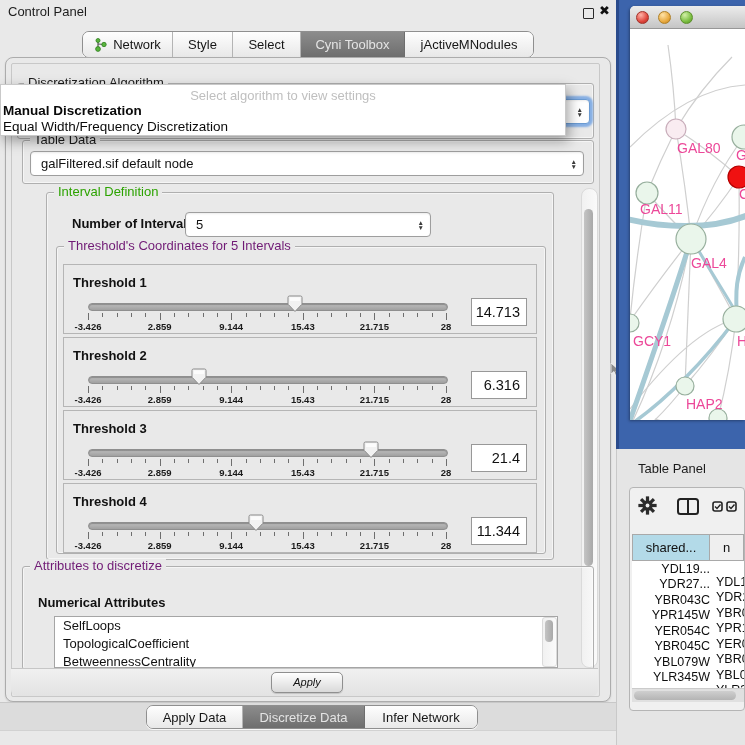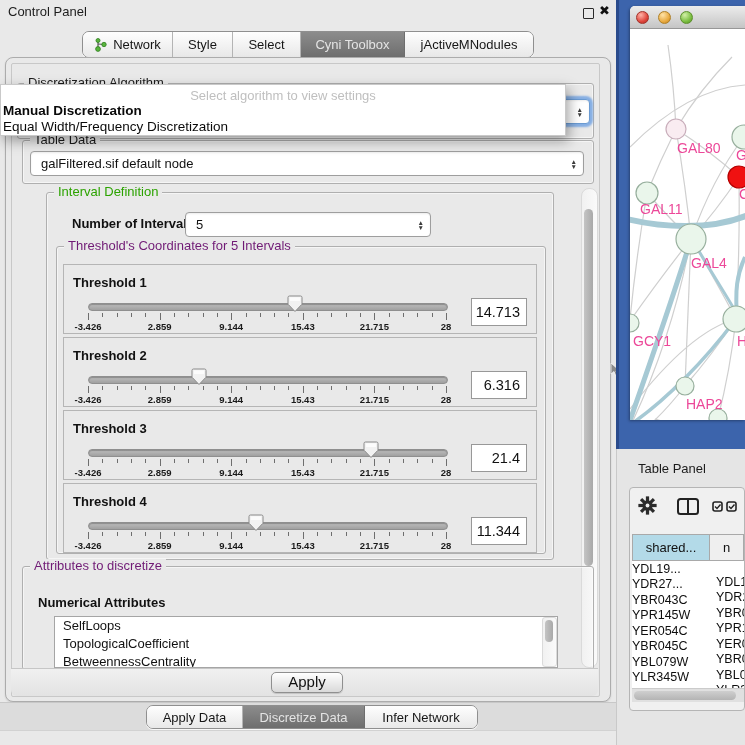--- a/index.html
+++ b/index.html
@@ -47,42 +47,42 @@
   .thumb{position:absolute;top:30px;width:16px;height:18px;}
   .tick{position:absolute;width:1px;background:#6E6E6E;top:48px;}
   .ticklab{position:absolute;top:56px;transform:translateX(-50%);font-size:9.5px;font-weight:bold;color:#1A1A1A;white-space:nowrap;}
   .valbox{position:absolute;left:407px;top:33px;width:56px;height:28px;background:#fff;border:1px solid #989898;box-sizing:border-box;font-size:14.5px;color:#111;text-align:right;line-height:26px;padding-right:6px;}
 
   
   .listbox{position:absolute;background:#fff;border:1px solid #A5A5A5;overflow:hidden;}
   .listitem{font-size:13px;color:#111;padding-left:8px;line-height:18px;white-space:nowrap;}
 
   .apply-strip{position:absolute;left:11px;top:668px;width:587px;height:27px;border-top:1px solid #C6C6C6;background:linear-gradient(#F0F0F0,#E3E3E3);border-radius:0 0 6px 6px;}
-  .btn{position:absolute;border:1px solid #8F8F8F;border-radius:5px;background:linear-gradient(#FFFFFF,#D9D9D9);font-size:15px;color:#111;text-align:center;line-height:18px;box-shadow:0 1px 1px rgba(0,0,0,.15);}
+  .btn{position:absolute;border:1px solid #8F8F8F;border-radius:5px;background:linear-gradient(#FFFFFF,#D9D9D9);font-size:11px;color:#111;text-align:center;line-height:18px;box-shadow:0 1px 1px rgba(0,0,0,.15);font-style:italic;}
 
   .bottom-band{position:absolute;left:0;top:702px;width:616px;height:27px;background:#DCDCDC;border-top:1px solid #C8C8C8;border-bottom:1px solid #D2D2D2;}
 
   
   #network-frame{position:absolute;left:616px;top:0;width:129px;height:449px;background:#3C64AC;border-left:3px solid #2A4B8C;box-sizing:border-box;}
   #network-window{position:absolute;left:630px;top:6px;width:115px;height:414px;background:#fff;border-radius:5px 0 0 0;overflow:hidden;box-shadow:-1px 1px 3px rgba(0,0,0,.35);}
   .win-titlebar{position:absolute;left:0;top:0;width:115px;height:22px;background:linear-gradient(#ECECEC,#C5C5C5);border-bottom:1px solid #979797;}
   .tl{position:absolute;top:4.5px;width:13px;height:13px;border-radius:50%;box-sizing:border-box;}
   .tl.red{left:6px;background:radial-gradient(circle at 35% 28%,#FFB3A8,#DE453B 62%,#A82F26);border:1px solid #A13129;}
   .tl.yel{left:28px;background:radial-gradient(circle at 35% 28%,#FFE3A8,#E8A93E 62%,#BB7F22);border:1px solid #AF7F26;}
   .tl.grn{left:50px;background:radial-gradient(circle at 35% 28%,#D2F0A8,#79BD3F 62%,#558E26);border:1px solid #5C8F2C;}
   #net-canvas{position:absolute;left:0;top:23px;width:115px;height:391px;background:#fff;overflow:hidden;}
   .netlab{position:absolute;font-size:14px;color:#ec4899;white-space:nowrap;}
 
   #table-panel{position:absolute;left:616px;top:449px;width:129px;height:296px;background:#E5E5E5;border-left:1px solid #C9C9C9;box-sizing:border-box;}
   #table-panel .tp-title{position:absolute;left:21px;top:12px;font-size:13px;color:#1C1C1C;}
   .tp-box{position:absolute;left:12px;top:38px;width:116px;height:224px;background:#F0F0F0;border:1px solid #B5B5B5;border-radius:4px;box-sizing:border-box;overflow:hidden;}
   .hdr-cell{position:absolute;top:46px;height:27px;box-sizing:border-box;font-size:13px;color:#111;display:flex;align-items:center;justify-content:center;border:1px solid #A9A9A9;border-left:none;}
   .tp-rows{position:absolute;left:2px;top:73px;width:112px;height:135px;background:#fff;overflow:hidden;}
   .tp-row{display:flex;height:15.5px;font-size:12.5px;color:#0E0E0E;align-items:center;}
-  .tp-row .c1{width:78px;text-align:left;overflow:hidden;white-space:nowrap;}
+  .tp-row .c1{width:78px;text-align:right;overflow:hidden;white-space:nowrap;}
   .tp-row .c2{flex:1;padding-left:6px;overflow:hidden;white-space:nowrap;margin-top:26px;}
   .hsb{position:absolute;left:2px;top:200px;width:112px;height:13px;background:#E0E0E0;border-top:1px solid #CBCBCB;}
   .hsb .thumb{position:absolute;left:2px;top:2px;width:102px;height:9px;border-radius:5px;background:linear-gradient(#CFCFCF,#B4B4B4);}
 
   .cursor{position:absolute;left:610px;top:363px;opacity:.75;}
 </style>
 </head>
 <body>
 
 <div id="stage">

